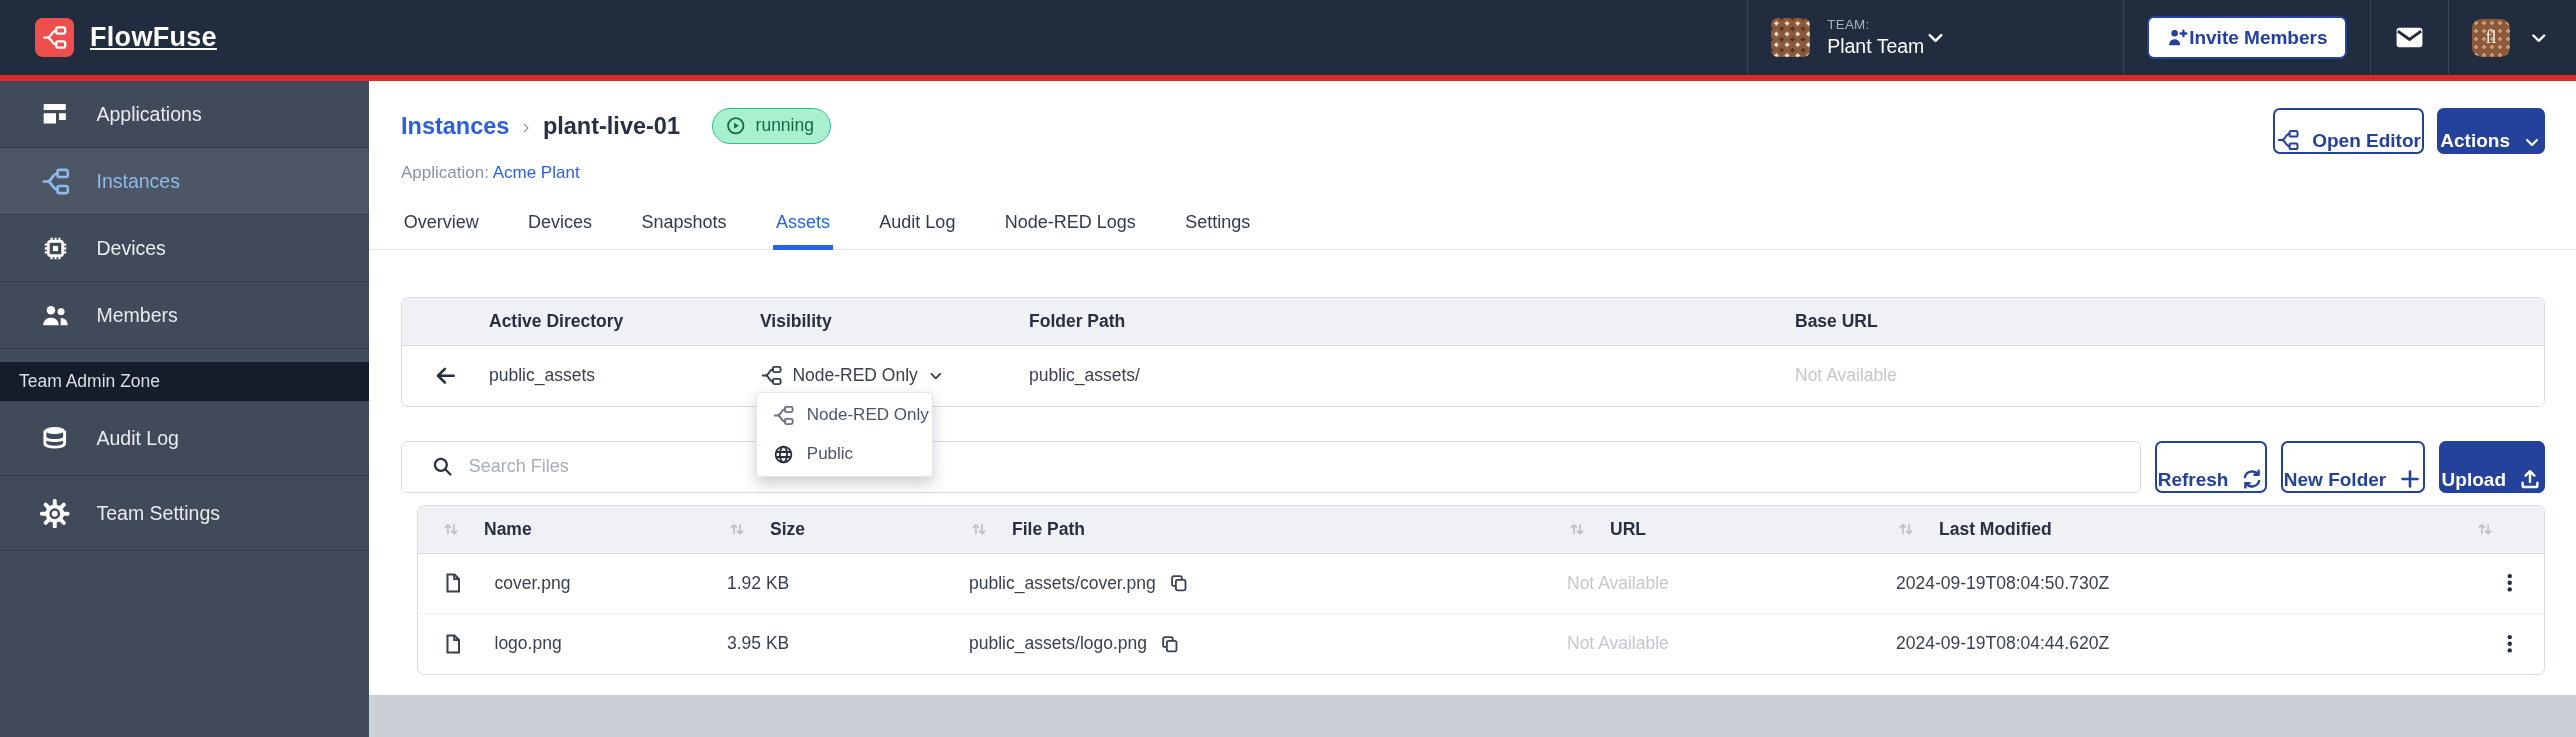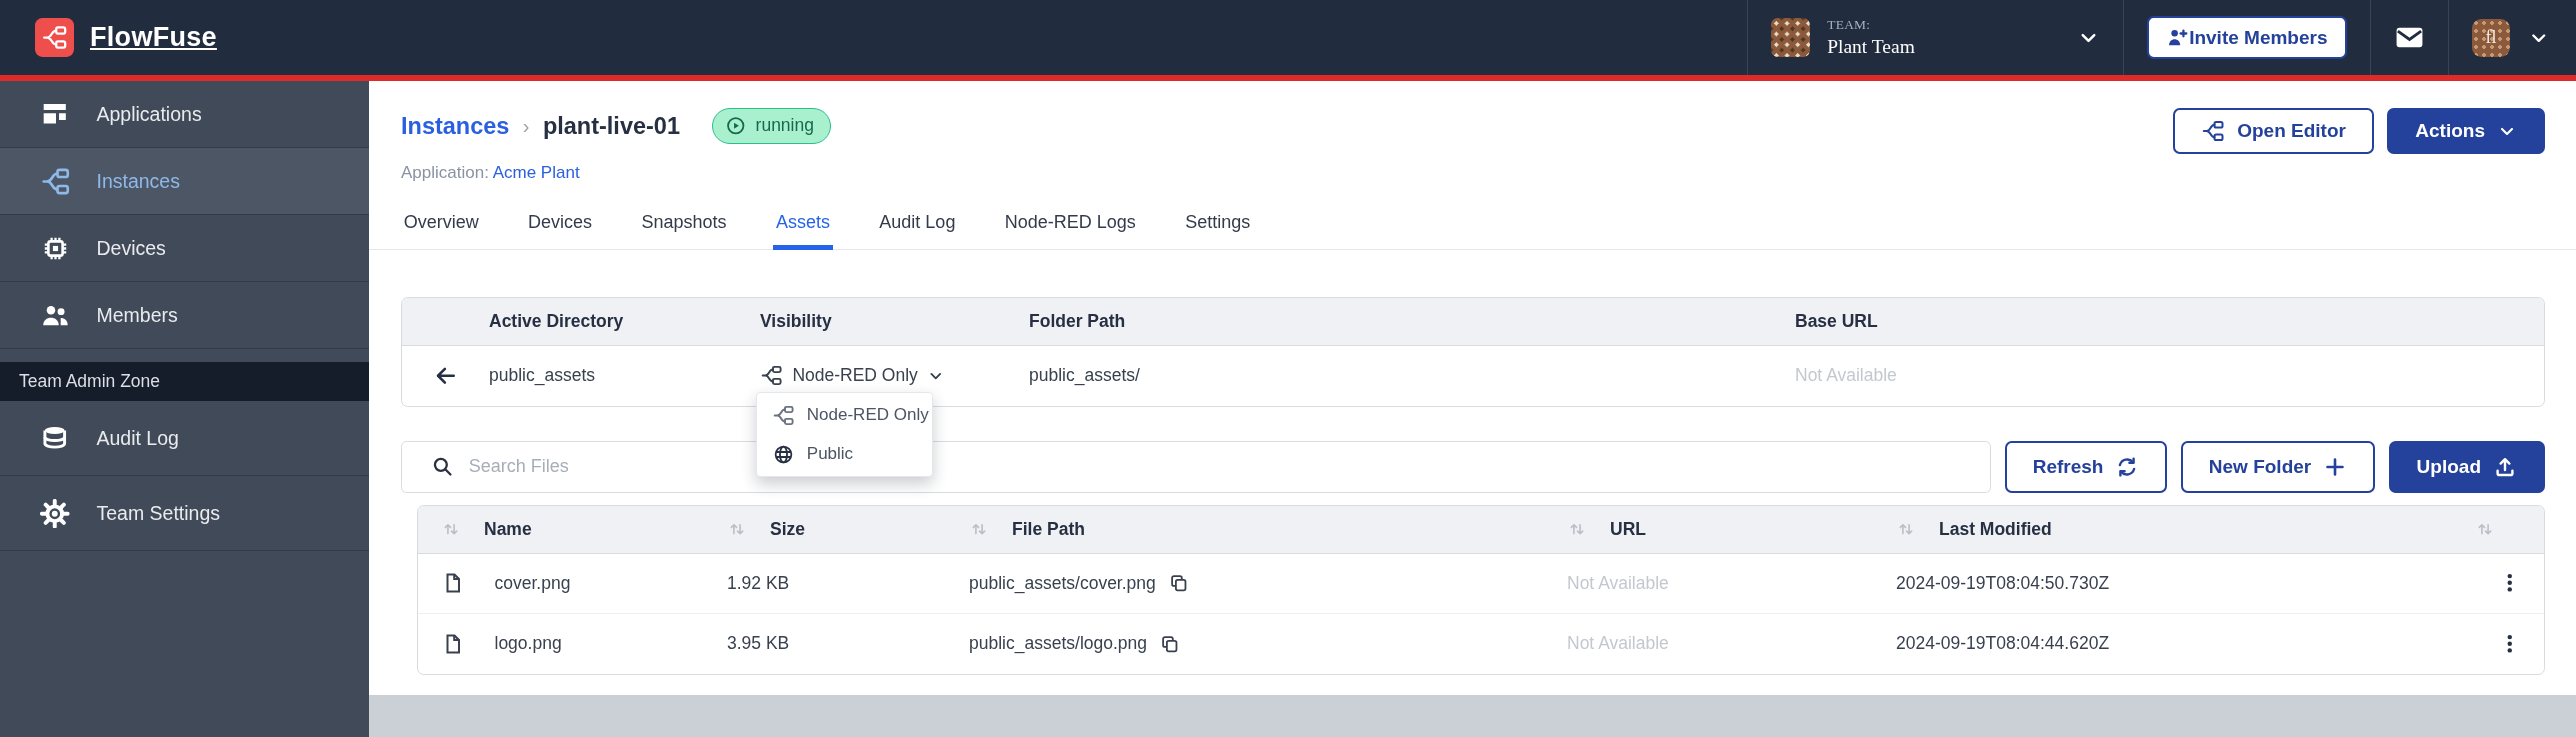--- a/index.html
+++ b/index.html
@@ -7,21 +7,21 @@
   body { font-family:"Liberation Sans", sans-serif; background:#fff; }
   .app { position:relative; width:2576px; height:737px; overflow:hidden; display:flex; flex-direction:column; }
 
   
   .topbar { height:81px; background:#222C3F; border-bottom:6px solid #DF2A2A; display:flex; align-items:center; padding-left:35px; flex:0 0 auto; }
   .logo { display:flex; align-items:center; gap:16px; }
   .logo-mark { width:39px; height:39px; background:#EF4F4C; border-radius:7.4px; display:flex; align-items:center; justify-content:center; color:#fff; }
   .logo-text { color:#fff; font-size:27px; font-weight:700; letter-spacing:0.3px;text-decoration:underline; }
   .top-spacer { flex:1; }
   .top-section { height:100%; display:flex; align-items:center; border-left:1.3px solid #3A4456; padding:0 23px; }
-  .team-select { width:376px; justify-content:space-between; cursor:pointer;font-family:Liberation Serif, serif; }
+  .team-select { width:376px; justify-content:flex-start; cursor:pointer; }
   .team-left { display:flex; align-items:center; gap:17.5px; }
   .team-tile { width:39px; height:39px; border-radius:6.7px; background-color:#8B5A3C;
     background-image:radial-gradient(#EBDCC6 2px, transparent 2px), radial-gradient(#54341F 2px, transparent 2px);
     background-size:10.7px 10.7px; background-position:0 0, 5.4px 5.4px; }
   .team-meta { display:flex; flex-direction:column; gap:2.7px; }
   .team-label { color:#A9B1BE; font-size:13.4px; letter-spacing:0.3px; }
   .team-name { color:#FFFFFF; font-size:19.5px; }
   .icon { display:inline-flex; align-items:center; justify-content:center; }
   .chev-white { color:#fff; }
   .invite-btn { background:#fff; border:2px solid #24419B; color:#24419B; border-radius:6.7px; height:43px; padding:0 17.5px; display:flex; align-items:center; gap:0; font-size:19px; font-weight:700; cursor:pointer; }
@@ -47,21 +47,21 @@
   .main { flex:1; position:relative; background:#fff; min-width:0; }
   .page-head { padding:27px 31px 0 32px; }
   .bc-row { display:flex; align-items:flex-start; justify-content:space-between; }
   .bc { display:flex; align-items:center; gap:13.4px; }
   .bc-section { color:#2A5FE0; font-size:23.5px; font-weight:700; cursor:pointer; }
   .bc-sep { color:#9AA2AF; font-size:20px; }
   .bc-current { color:#273043; font-size:23.5px; font-weight:700; }
   .badge { margin-left:19px; display:inline-flex; align-items:center; gap:8.7px; background:#A9F0CF; border:1.3px solid #2CBF8D; color:#166A4B; border-radius:671px; padding:6px 16px 6.7px 12px; font-size:17.5px; }
   .badge .icon { color:#166A4B; }
   .head-buttons { display:flex; gap:13.4px; }
-  .btn { height:46px; border-radius:6.7px; font-size:19px; font-weight:700; display:inline-flex; align-items:center; gap:12px; padding:0 26px; cursor:pointer; }
+  .btn { height:46px; border-radius:6.7px; font-size:19px; font-weight:700; display:inline-flex; align-items:flex-end; gap:12px; padding:0 1px; cursor:pointer; }
   .btn-outline { background:#fff; border:2px solid #24419B; color:#24419B; }
   .btn-filled { background:#24419B; border:2px solid #24419B; color:#fff; }
   .app-line { margin-top:9.4px; font-size:17px; color:#8A93A3; }
   .app-link { color:#2A5FE0; cursor:pointer; }
 
   .tabs { margin-top:17.5px; display:flex; gap:44px; padding-left:32px; border-bottom:1.3px solid #E4E6EA; }
   .tab { font-size:18px; color:#333B4B; padding:10.7px 2.7px 16px; position:relative; cursor:pointer; }
   .tab.active { color:#2563EB; }
   .tab.active::after { content:""; position:absolute; left:0; right:0; bottom:-1.3px; height:4.7px; background:#2563EB; }
 

